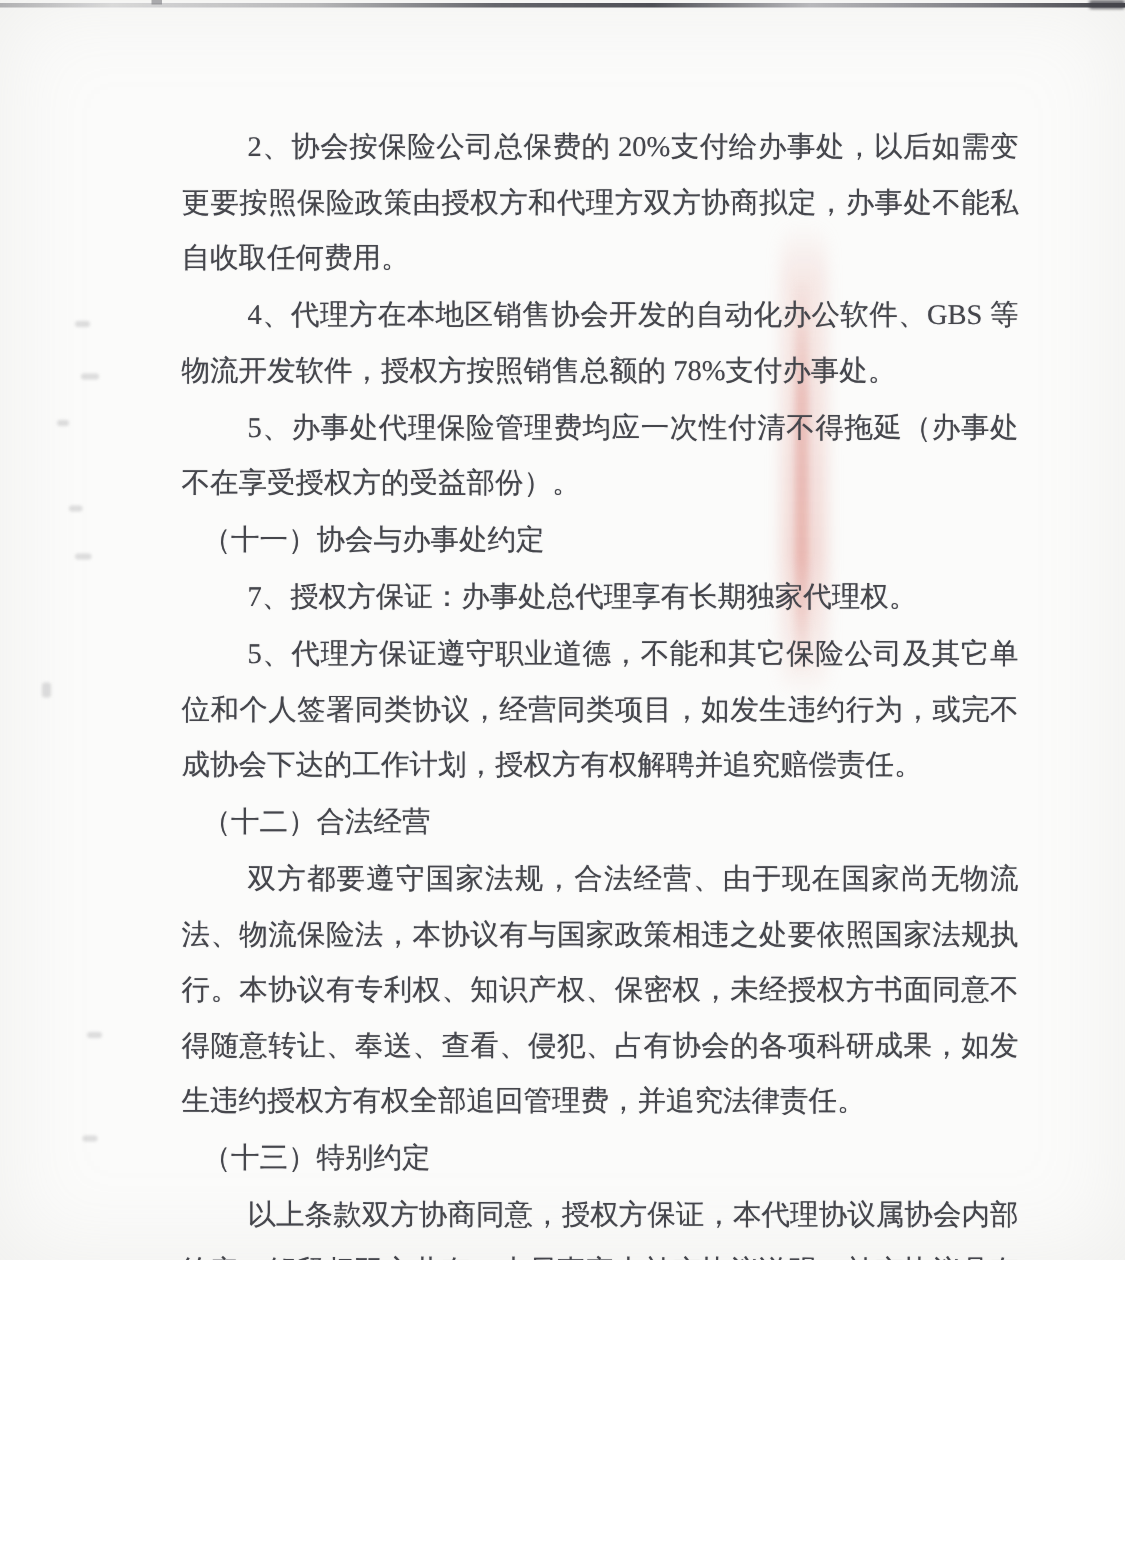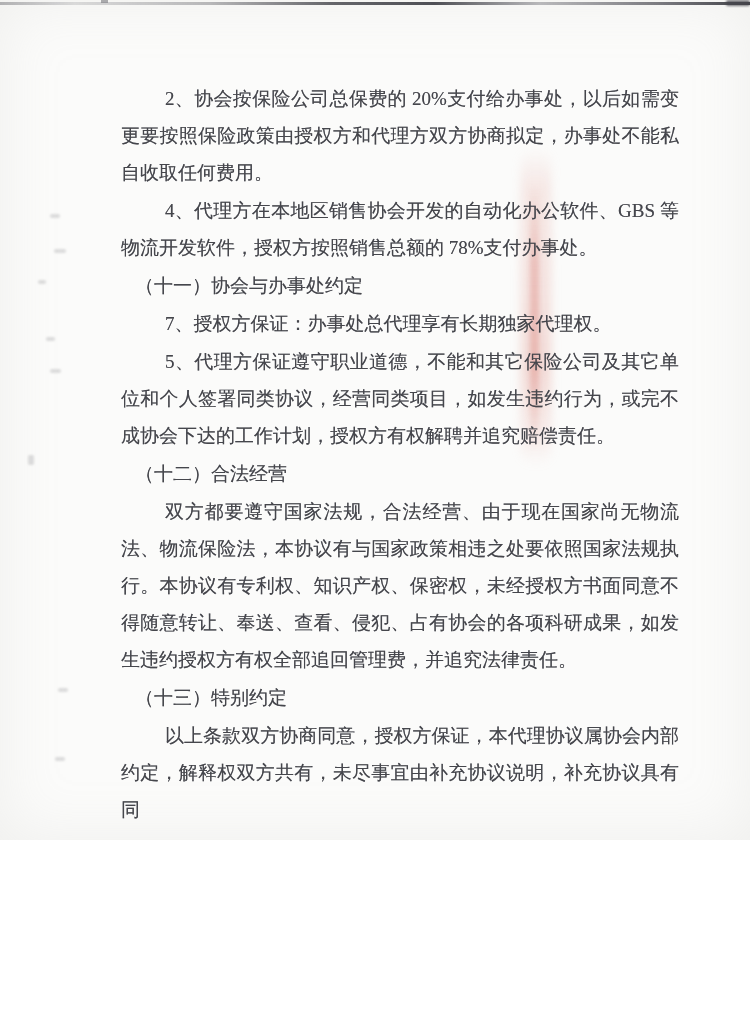--- a/index.html
+++ b/index.html
@@ -91,20 +91,21 @@
   <div class="smudge" style="left:50px;top:369px;width:11px;height:4px;"></div>
   <div class="smudge" style="left:28px;top:455px;width:6px;height:10px;"></div>
   <div class="smudge" style="left:58px;top:688px;width:10px;height:4px;"></div>
   <div class="smudge" style="left:55px;top:757px;width:10px;height:4px;"></div>
   <div class="smudge" style="left:6px;top:982px;width:8px;height:3px;"></div>
   <div class="smudge-dark" style="left:245px;top:1016px;width:4px;height:8px;"></div>
 
   <main class="text-block">
     <p class="clause">2、协会按保险公司总保费的 20%支付给办事处，以后如需变更要按照保险政策由授权方和代理方双方协商拟定，办事处不能私自收取任何费用。</p>
     <p class="clause">4、代理方在本地区销售协会开发的自动化办公软件、GBS 等物流开发软件，授权方按照销售总额的 78%支付办事处。</p>
+    <p class="clause">5、办事处代理保险管理费均应一次性付清不得拖延（办事处不在享受授权方的受益部份）。</p>
     <p class="heading">（十一）协会与办事处约定</p>
     <p class="clause">7、授权方保证：办事处总代理享有长期独家代理权。</p>
     <p class="clause">5、代理方保证遵守职业道德，不能和其它保险公司及其它单位和个人签署同类协议，经营同类项目，如发生违约行为，或完不成协会下达的工作计划，授权方有权解聘并追究赔偿责任。</p>
     <p class="heading">（十二）合法经营</p>
     <p class="clause">双方都要遵守国家法规，合法经营、由于现在国家尚无物流法、物流保险法，本协议有与国家政策相违之处要依照国家法规执行。本协议有专利权、知识产权、保密权，未经授权方书面同意不得随意转让、奉送、查看、侵犯、占有协会的各项科研成果，如发生违约授权方有权全部追回管理费，并追究法律责任。</p>
     <p class="heading">（十三）特别约定</p>
     <p class="clause">以上条款双方协商同意，授权方保证，本代理协议属协会内部约定，解释权双方共有，未尽事宜由补充协议说明，补充协议具有同</p>
   </main>
 
   <div class="page-footer">第 3 页 共 4 页</div>

